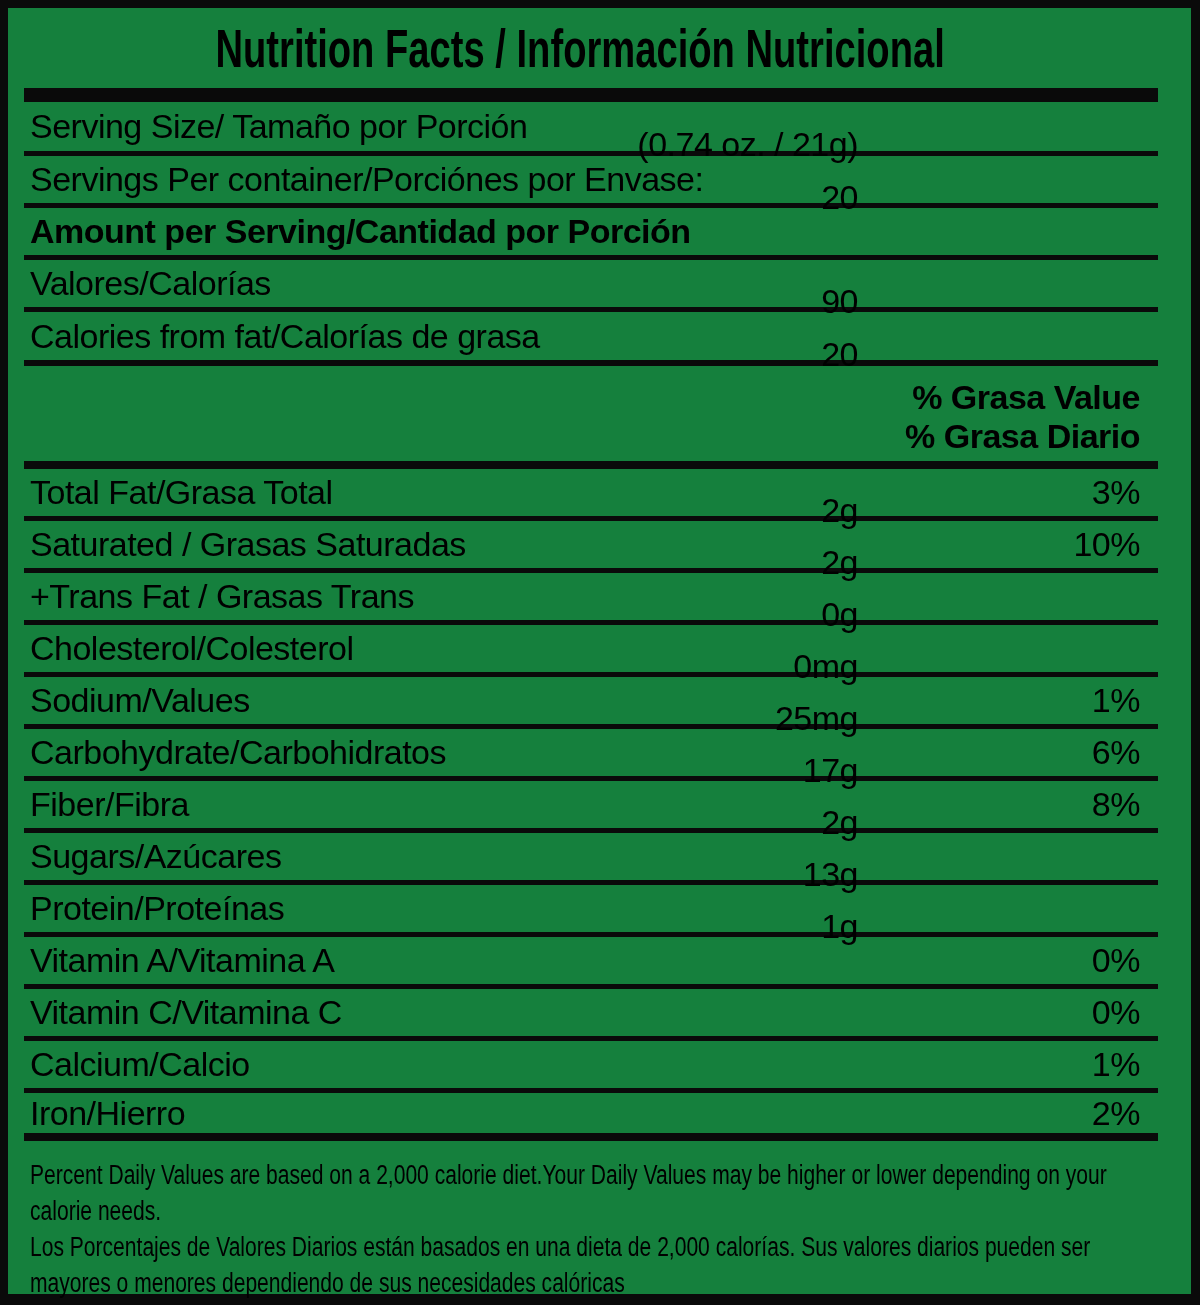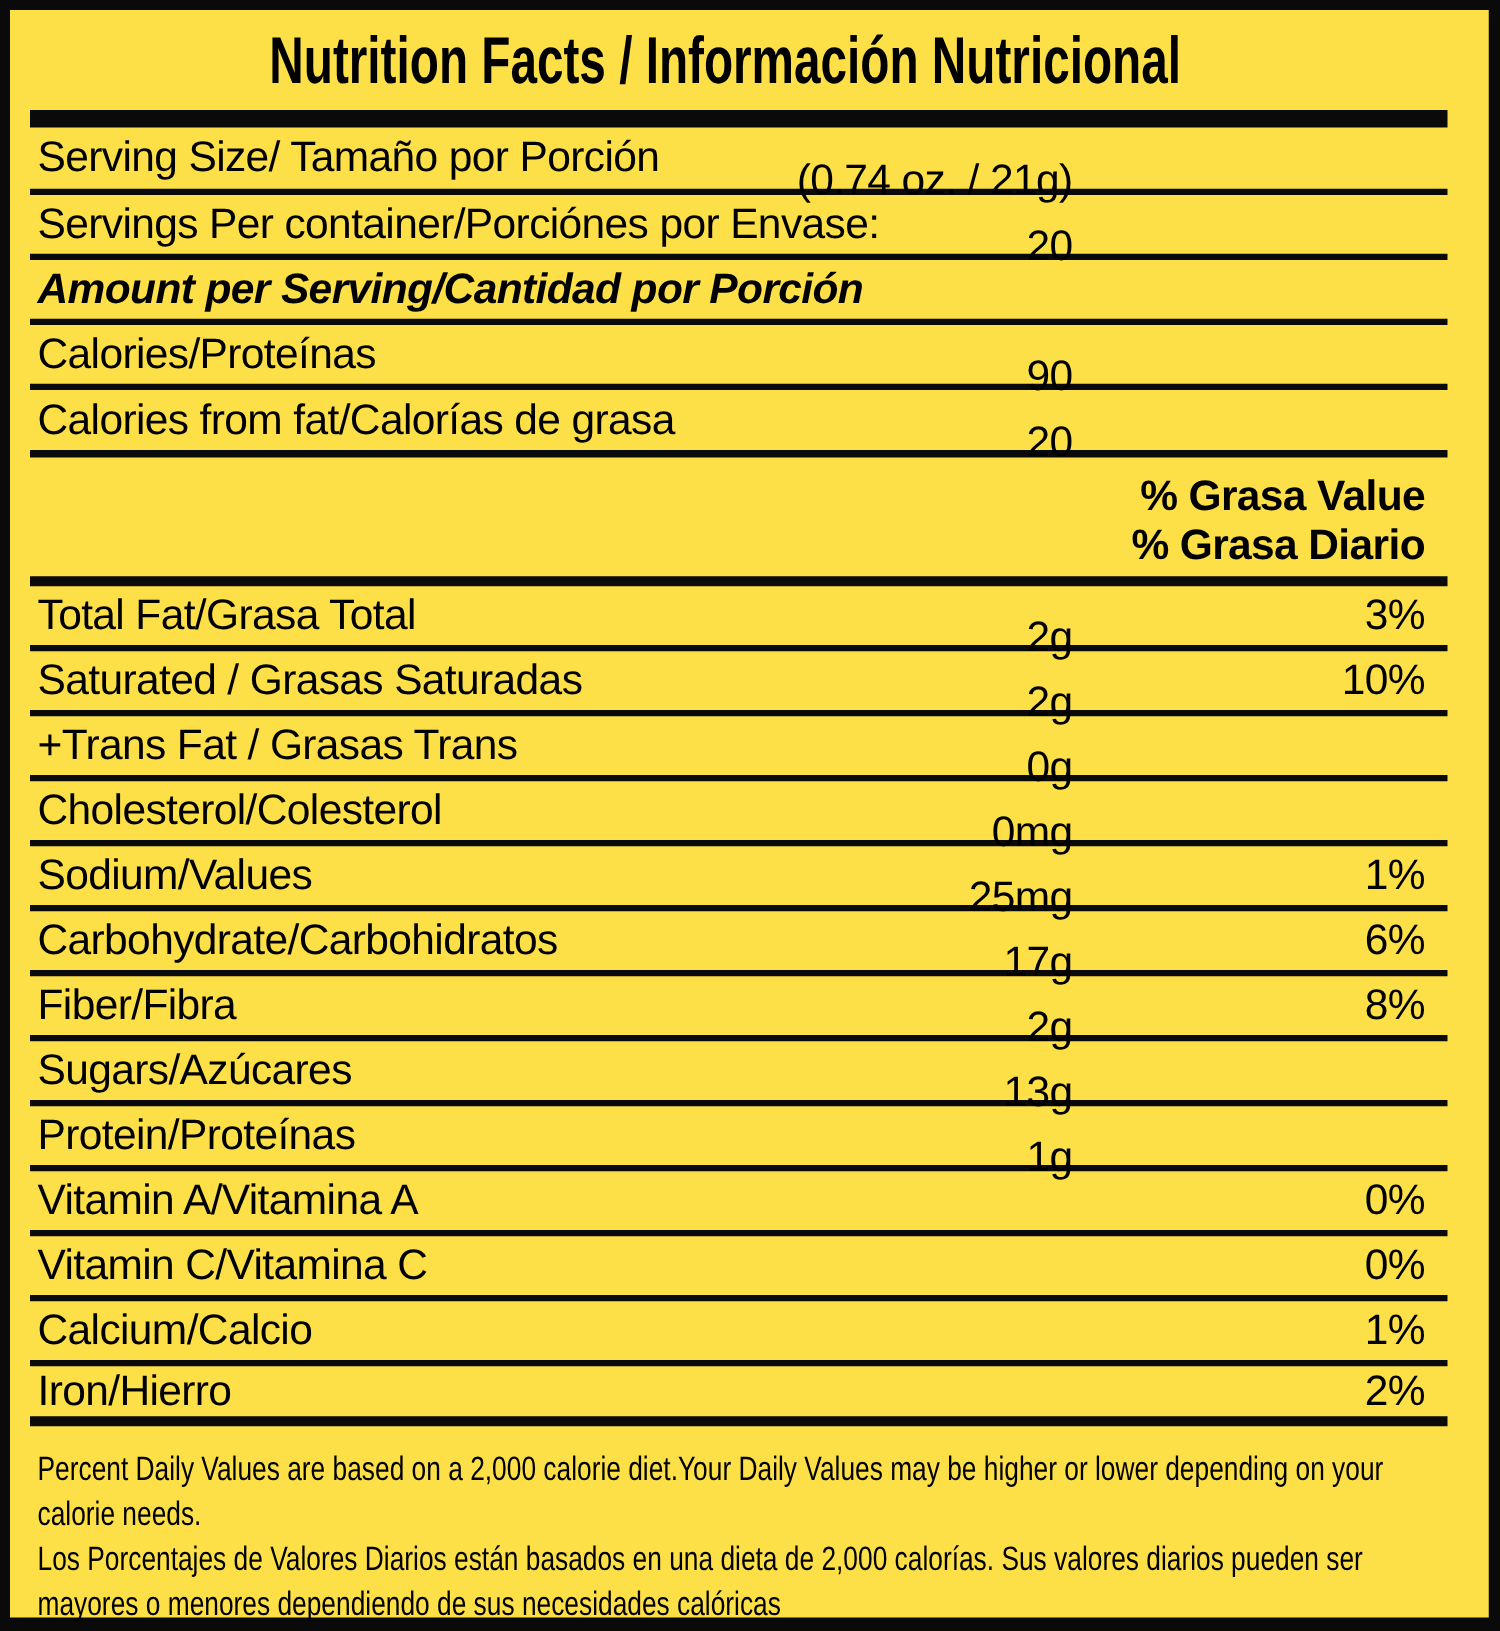--- a/index.html
+++ b/index.html
@@ -8,21 +8,21 @@
     background: #ffffff;
     font-family: "Liberation Sans", sans-serif;
     color: #000;
   }
   * { box-sizing: border-box; }
 
   .label-card {
     position: relative;
     width: 1200px;
     height: 1305px;
-    background: #fde047;
+    background: #15803d;
     border: 8px solid #0a0a0a;
     border-bottom-width: 11px;
     border-right-width: 9px;
   }
   .inner {
     margin-left: 16px;
     margin-right: 34px; 
     width: 1134px;
   }
 
@@ -51,21 +51,21 @@
     position: relative;
     height: 52px;
     display: flex;
     align-items: center;
     border-bottom: 5px solid #0a0a0a;
     font-size: 34px;
     padding-left: 6px;
     text-align: right;
   }
   .row .lbl { white-space: nowrap; letter-spacing: -0.5px; }
-  .row.bold { font-weight: bold; font-style: italic; }
+  .row.bold { font-weight: bold; }
   .row .amount {
     position: absolute;
     left: 0; top: 0; bottom: 0;
     width: 834px;
     display: flex;
     align-items: center;
     justify-content: flex-end;
     letter-spacing: -0.5px;
     margin-top: 36px;
   }
@@ -127,21 +127,21 @@
     <div class="row">
       <span class="lbl">Servings Per container/Porciónes por Envase:</span>
       <span class="amount">20</span>
     </div>
 
     <div class="row bold">
       <span class="lbl">Amount per Serving/Cantidad por Porción</span>
     </div>
 
     <div class="row">
-      <span class="lbl">Calories/Proteínas</span>
+      <span class="lbl">Valores/Calorías</span>
       <span class="amount">90</span>
     </div>
 
     <div class="row tall thick6">
       <span class="lbl">Calories from fat/Calorías de grasa</span>
       <span class="amount">20</span>
     </div>
 
     <div class="dv-head">
       <div class="line">% Grasa Value</div>

